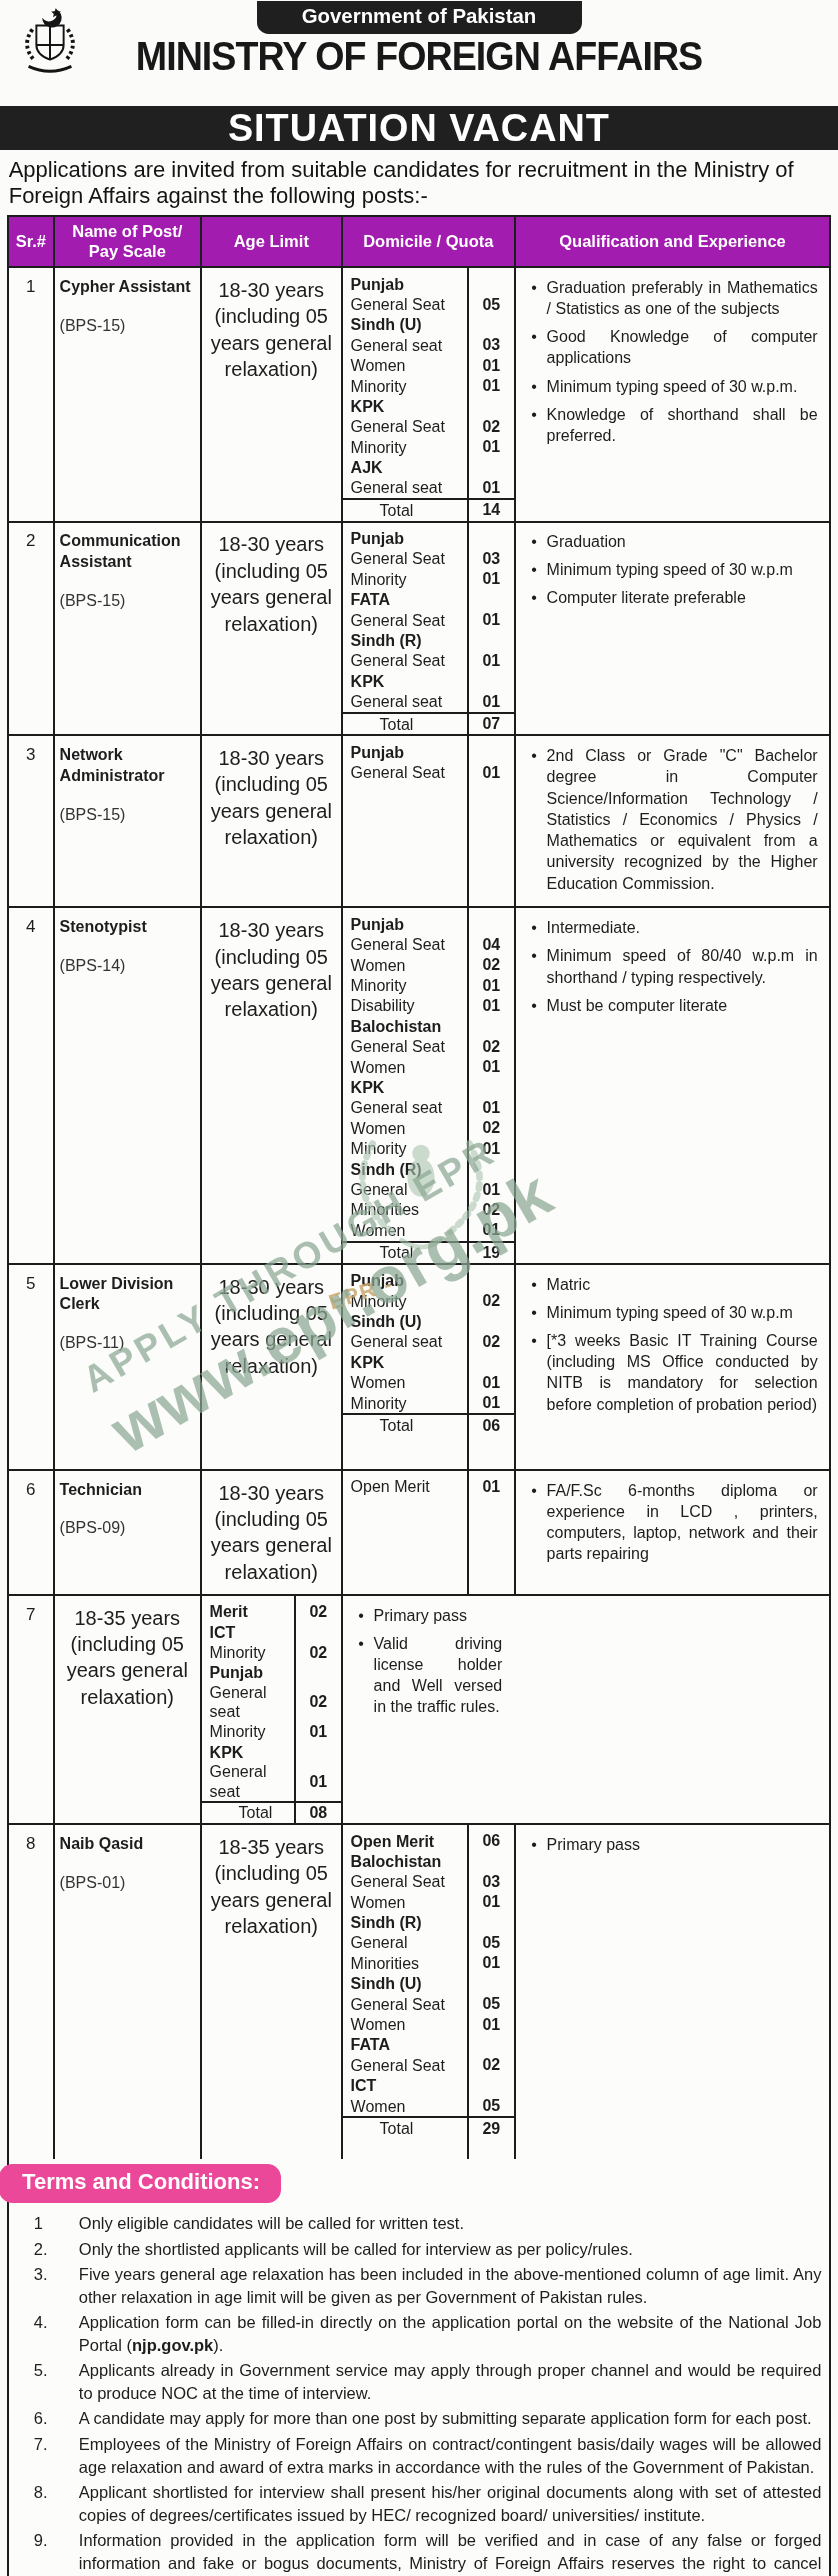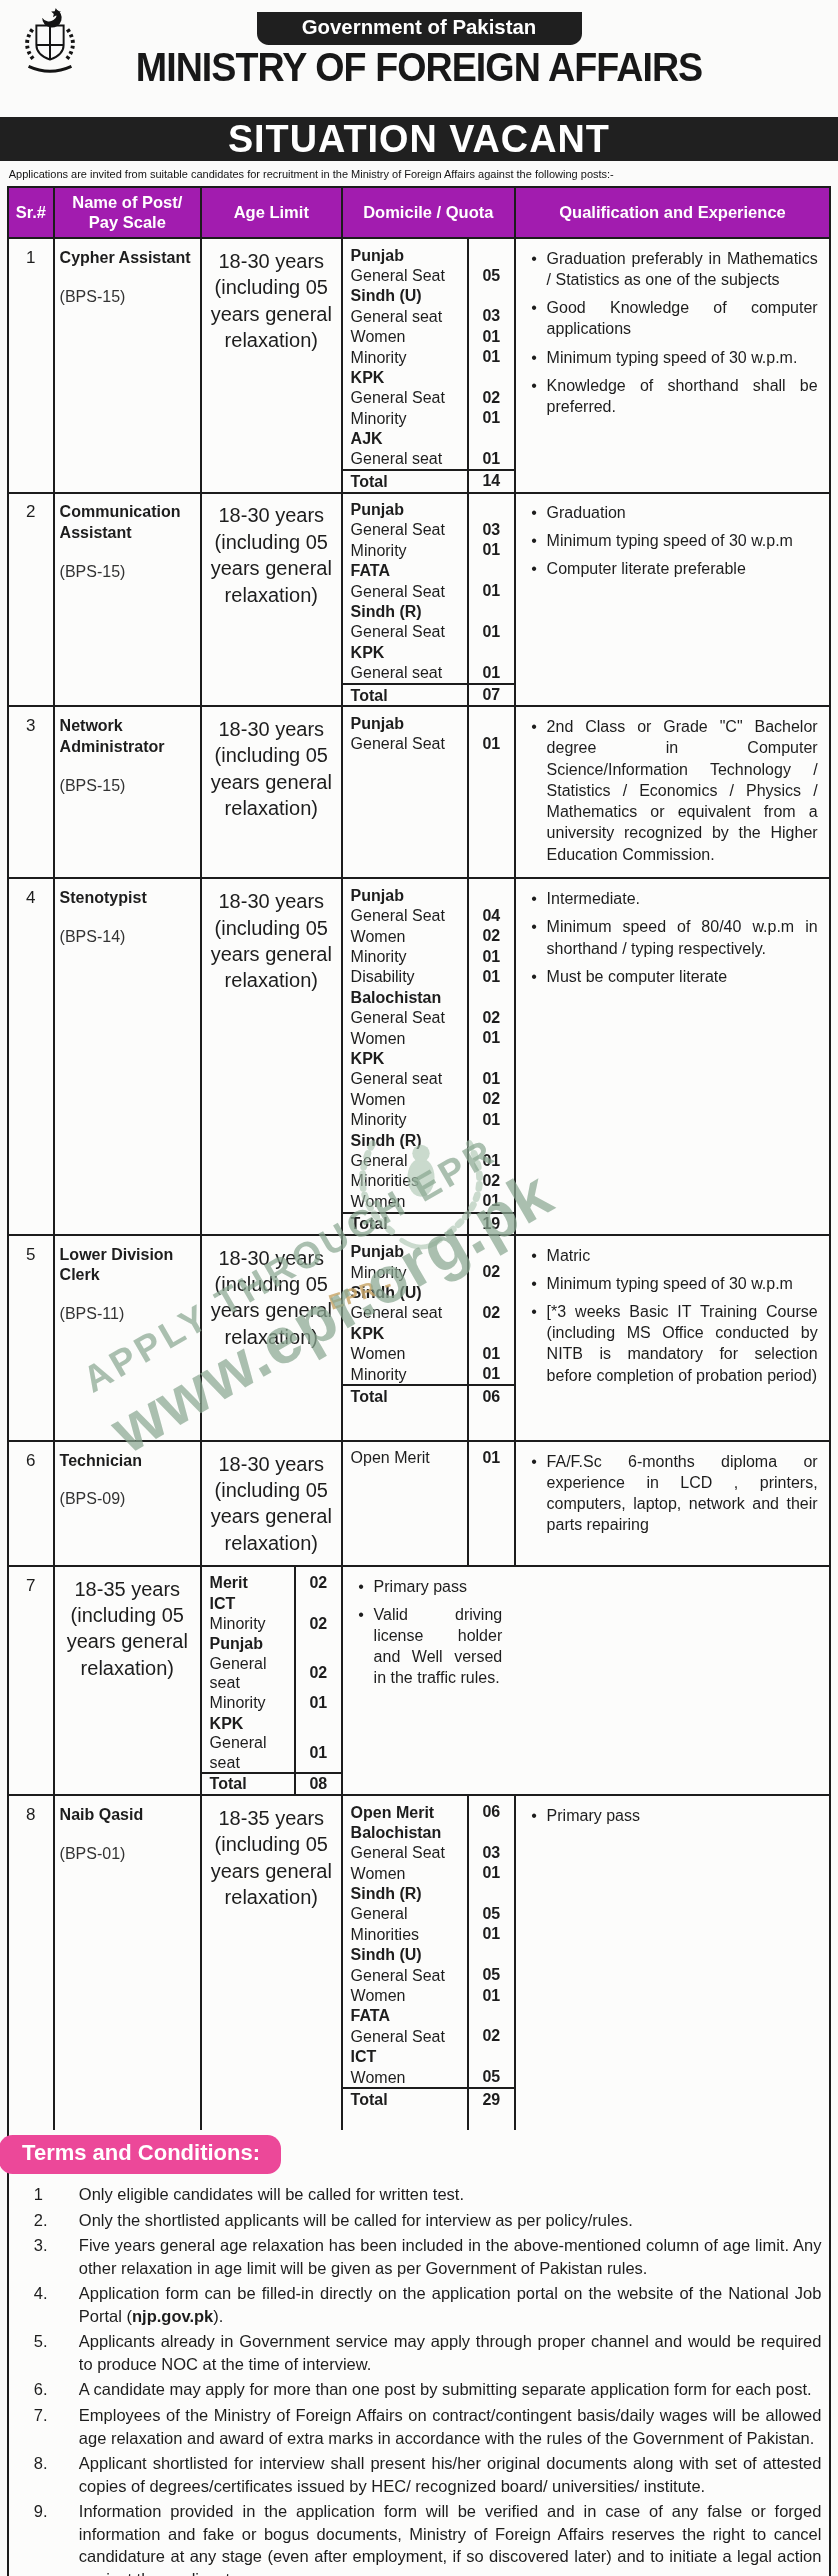--- a/index.html
+++ b/index.html
@@ -1,29 +1,29 @@
 <!DOCTYPE html>
 <html><head>
 <meta charset="utf-8">
 <style>
   html,body{margin:0;padding:0;background:#9a9a9a;}
   .page{width:838px;min-height:2576px;margin:0 auto;background:#fbfbfa;position:relative;
         font-family:"Liberation Sans",sans-serif;color:#1d1d1d;overflow:hidden;box-sizing:border-box;}
   
-  .top{position:relative;padding-top:12px;}
+  .top{position:relative;padding-top:1px;}
   .govt-box{margin:0 auto;width:325px;background:#1f1f1f;color:#fff;text-align:center;
             font-weight:bold;font-size:20.4px;padding:3.9px 0 5.8px;border-radius:0 0 11.6px 11.6px;}
   .ministry{text-align:center;font-size:40px;font-weight:900;line-height:1.02;margin:1.9px 0 4.8px;
             transform:scaleX(.94);letter-spacing:-1px;color:#181818;white-space:nowrap;}
   .band{background:#202020;height:44px;display:flex;align-items:center;justify-content:center;margin-top:30px;}
   .band-text{color:#fff;font-size:39px;font-weight:900;letter-spacing:1px;transform:scaleX(.97);white-space:nowrap;}
   .logo-box{position:absolute;left:8.7px;top:1.9px;width:83px;height:83px;background:#fbfbfa;z-index:3;
             display:flex;align-items:center;justify-content:center;
             clip-path:polygon(0 0,100% 0,100% 78%,78% 100%,0 100%);}
-  .intro{font-size:11px;padding:6.8px 7.8px 5.8px 8.7px;color:#141414;}
+  .intro{font-size:22px;padding:6.8px 7.8px 5.8px 8.7px;color:#141414;}
   
   .frame{margin:0 6.8px;border:2.9px solid #1c1c1c;background:#fcfcfb;position:relative;}
   .row{display:grid;grid-template-columns:44px 147px 141px 173px 1fr;border-top:2.9px solid #1c1c1c;}
   .row:first-child{border-top:none;}
   .cell{border-left:2.9px solid #1c1c1c;box-sizing:border-box;}
   .cell:first-child{border-left:none;}
   .thead{background:#a21caf;}
   .thead .cell{color:#fff;font-weight:bold;font-size:16.5px;display:flex;align-items:center;
                justify-content:center;text-align:center;padding:4.8px 3.9px;line-height:1.2;min-height:45px;}
   .c-sr{text-align:center;padding-top:8.7px;font-size:17px;}
@@ -32,21 +32,21 @@
   .c-age{text-align:center;padding:8.7px 6.8px;font-size:20px;line-height:1.32;}
   .c-quota{padding:0;display:flex;flex-direction:column;}
   .q-line{display:grid;grid-template-columns:1fr 47px;min-height:20.4px;align-items:center;}
   .q-line.sp{min-height:5.8px;}
   .q-line.fill{flex:1;min-height:0;}
   .q-label{padding:0 1.9px 0 7.8px;font-size:16px;line-height:1.2;}
   .q-val{align-self:stretch;border-left:2.9px solid #1c1c1c;display:flex;align-items:center;
          justify-content:center;font-weight:bold;font-size:16px;}
   .q-line.g .q-label{font-weight:bold;}
   .q-line.t{border-top:2.9px solid #1c1c1c;}
-  .q-line.t .q-label{font-weight:bold;text-decoration:none;}
+  .q-line.t .q-label{font-weight:normal;text-decoration:none;margin-left:29px;}
   .c-qual{padding:8.7px 9.7px 5.8px 5.8px;font-size:16px;line-height:1.33;}
   .bullet{display:flex;margin-bottom:6.8px;}
   .bullet .b{flex:none;width:25px;text-align:center;}
   .bullet .txt{flex:1;text-align:justify;padding-right:1.9px;}
   
   .terms-title{background:#ec4899;color:#fff;font-weight:bold;font-size:22px;
                padding:4.8px 21.3px 7.8px 23px;border-radius:13.6px;display:inline-block;
                margin:4.8px 0 7.8px -9.7px;position:relative;z-index:2;}
   .terms-list{padding:0 7.8px 3.9px 0;}
   .term{display:flex;margin:1.9px 0 2.9px;}

